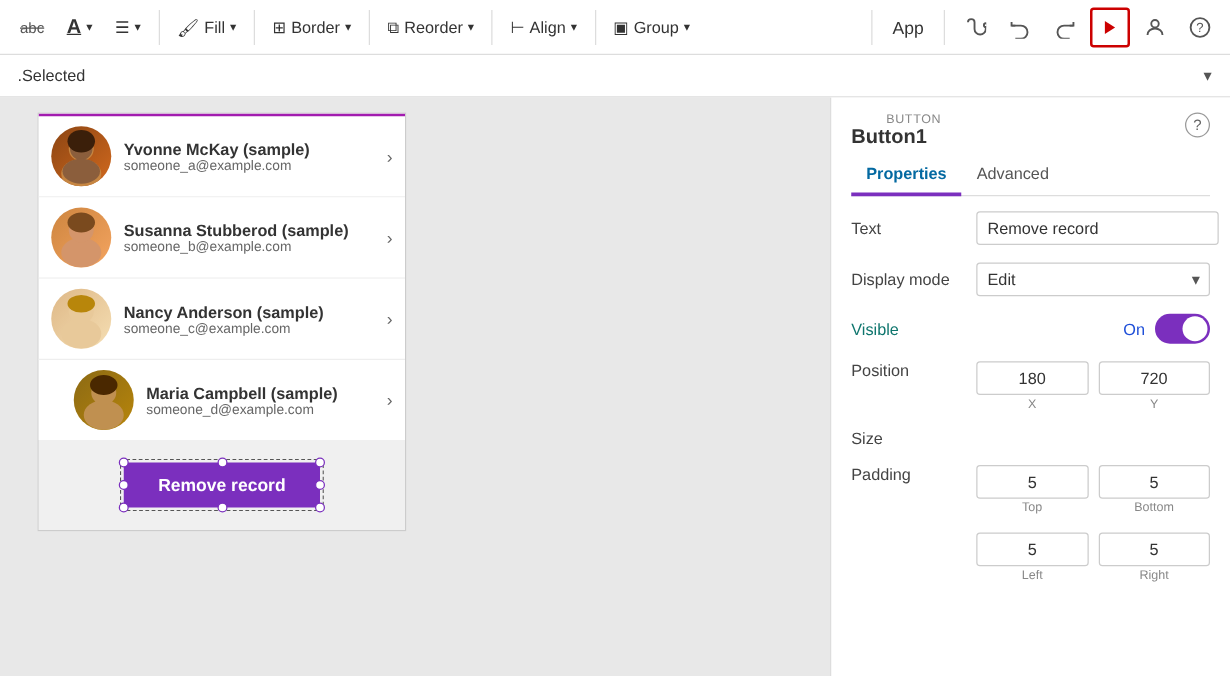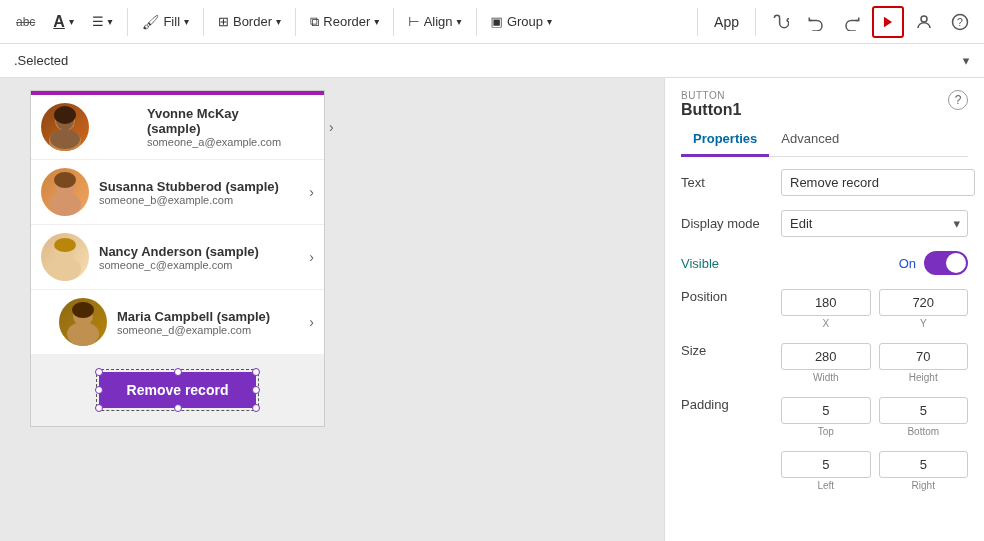--- a/index.html
+++ b/index.html
@@ -58,21 +58,21 @@
       position: absolute; top: 12px; left: 30px;
       width: 295px; background: #f8f8f8; border: 1px solid #ccc;
     }
 
     
     .contact-list { background: #fff; }
     .contact-item {
       display: flex; align-items: center; padding: 8px 10px; border-bottom: 1px solid #eee;
       cursor: pointer; background: #fff;
     }
-    .contact-item:first-child { border-top: 4px solid #a21caf; gap: 48px; }
+    .contact-item:first-child { border-top: 2px solid #a21caf; }
     .contact-avatar {
       width: 48px; height: 48px; border-radius: 50%; object-fit: cover;
       background: #ddd; margin-right: 10px; flex-shrink: 0; overflow: hidden;
     }
     .contact-info { flex: 1; }
     .contact-name { font-size: 13px; font-weight: 600; color: #333; }
     .contact-email { font-size: 11px; color: #666; }
     .chevron-right { color: #666; font-size: 14px; margin-left: auto; }
 
     
@@ -98,21 +98,21 @@
     .handle-mr { top: 50%; right: -4px; transform: translateY(-50%); }
     .btn-selection-border {
       position: absolute; inset: -3px; border: 1px dashed #555; border-radius: 5px; pointer-events: none;
     }
 
     
     .right-panel {
       width: 320px; background: #fff; border-left: 1px solid #ddd; display: flex; flex-direction: column;
     }
     .panel-header { padding: 12px 16px 4px; }
-    .panel-type { font-size: 10px; color: #888; text-transform: uppercase; letter-spacing: 0.5px; }
+    .panel-type { font-size: 10px; color: #888; text-transform: uppercase; letter-spacing: 0.5px; margin-left: 28px; }
     .panel-title { font-size: 16px; font-weight: 600; color: #333; }
     .panel-tabs { display: flex; border-bottom: 1px solid #ddd; margin: 0 16px; }
     .panel-tab {
       padding: 8px 12px; font-size: 13px; cursor: pointer; color: #555; border-bottom: 3px solid transparent; margin-bottom: -1px;
     }
     .panel-tab.active { color: #0369a1; border-bottom-color: #7b2fbe; font-weight: 600; }
     .panel-body { padding: 12px 16px; flex: 1; overflow-y: auto; }
 
     .prop-row { display: flex; align-items: center; margin-bottom: 14px; }
     .prop-label { width: 100px; font-size: 13px; color: #444; flex-shrink: 0; }
@@ -384,30 +384,20 @@
           </div>
           <div class="pos-field">
             <input class="pos-input" value="720" style="">
             <span class="pos-sub">Y</span>
           </div>
         </div>
       </div>
 
       <div class="pos-row">
         <span class="prop-label">Size</span>
-        <div class="pos-inputs">
-          <div class="pos-field">
-            <input class="pos-input" value="280" style="">
-            <span class="pos-sub">Width</span>
-          </div>
-          <div class="pos-field">
-            <input class="pos-input" value="70" style="">
-            <span class="pos-sub">Height</span>
-          </div>
-        </div>
       </div>
 
       <div class="pos-row">
         <span class="prop-label">Padding</span>
         <div class="pos-inputs">
           <div class="pos-field">
             <input class="pos-input" value="5" style="">
             <span class="pos-sub">Top</span>
           </div>
           <div class="pos-field">

